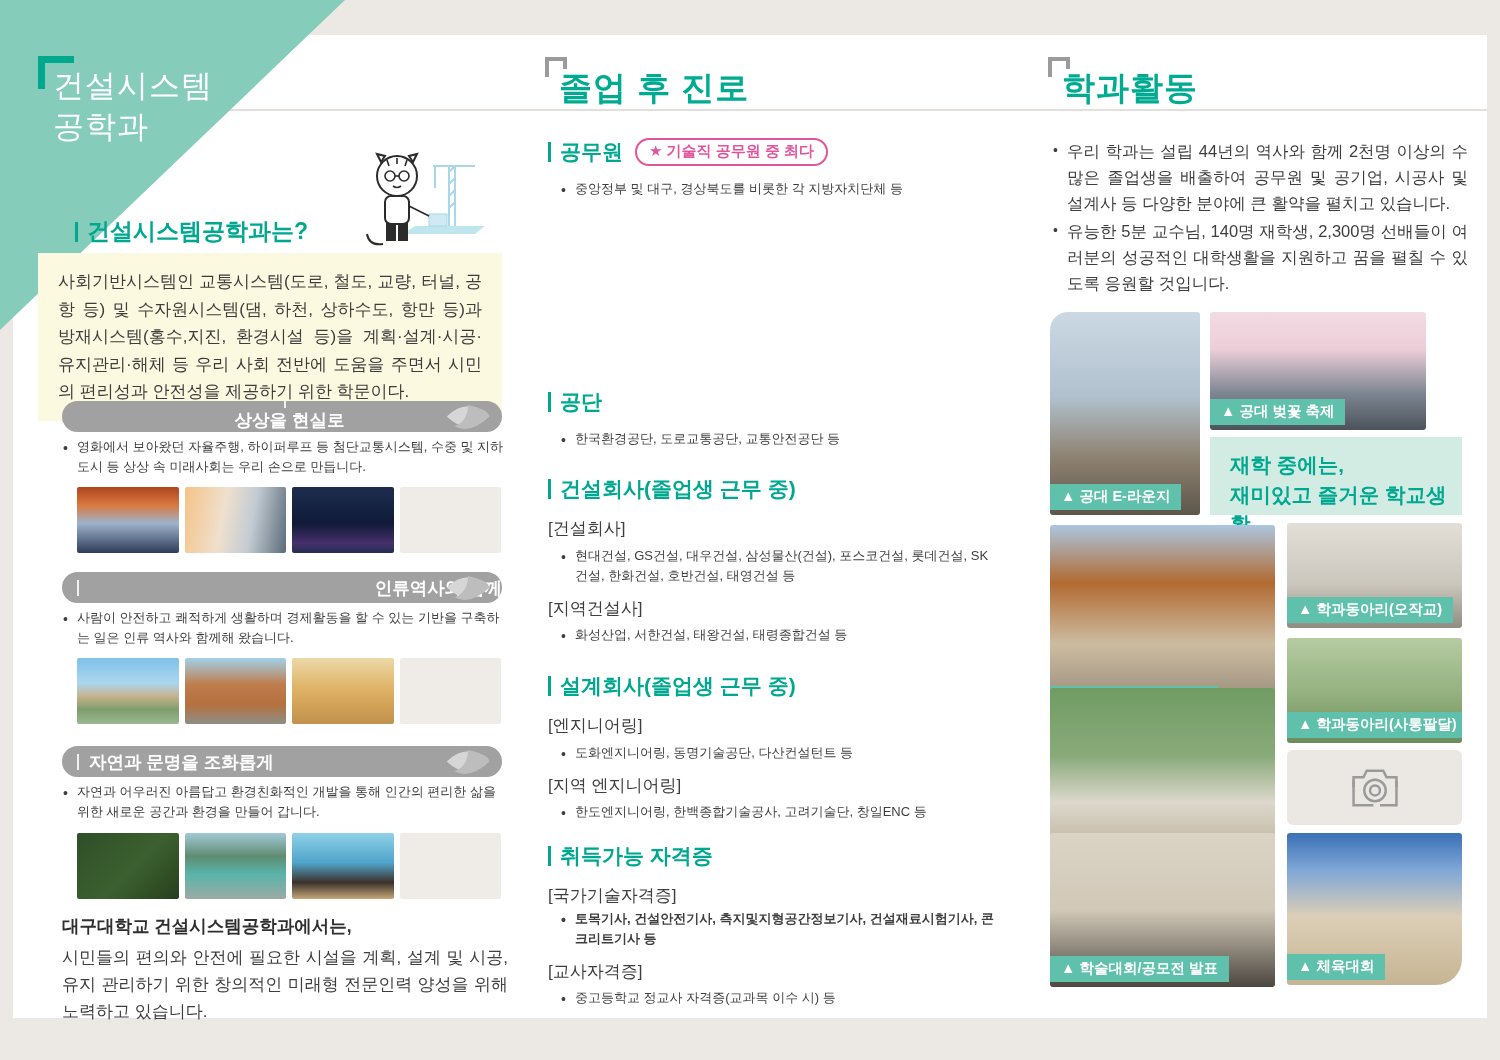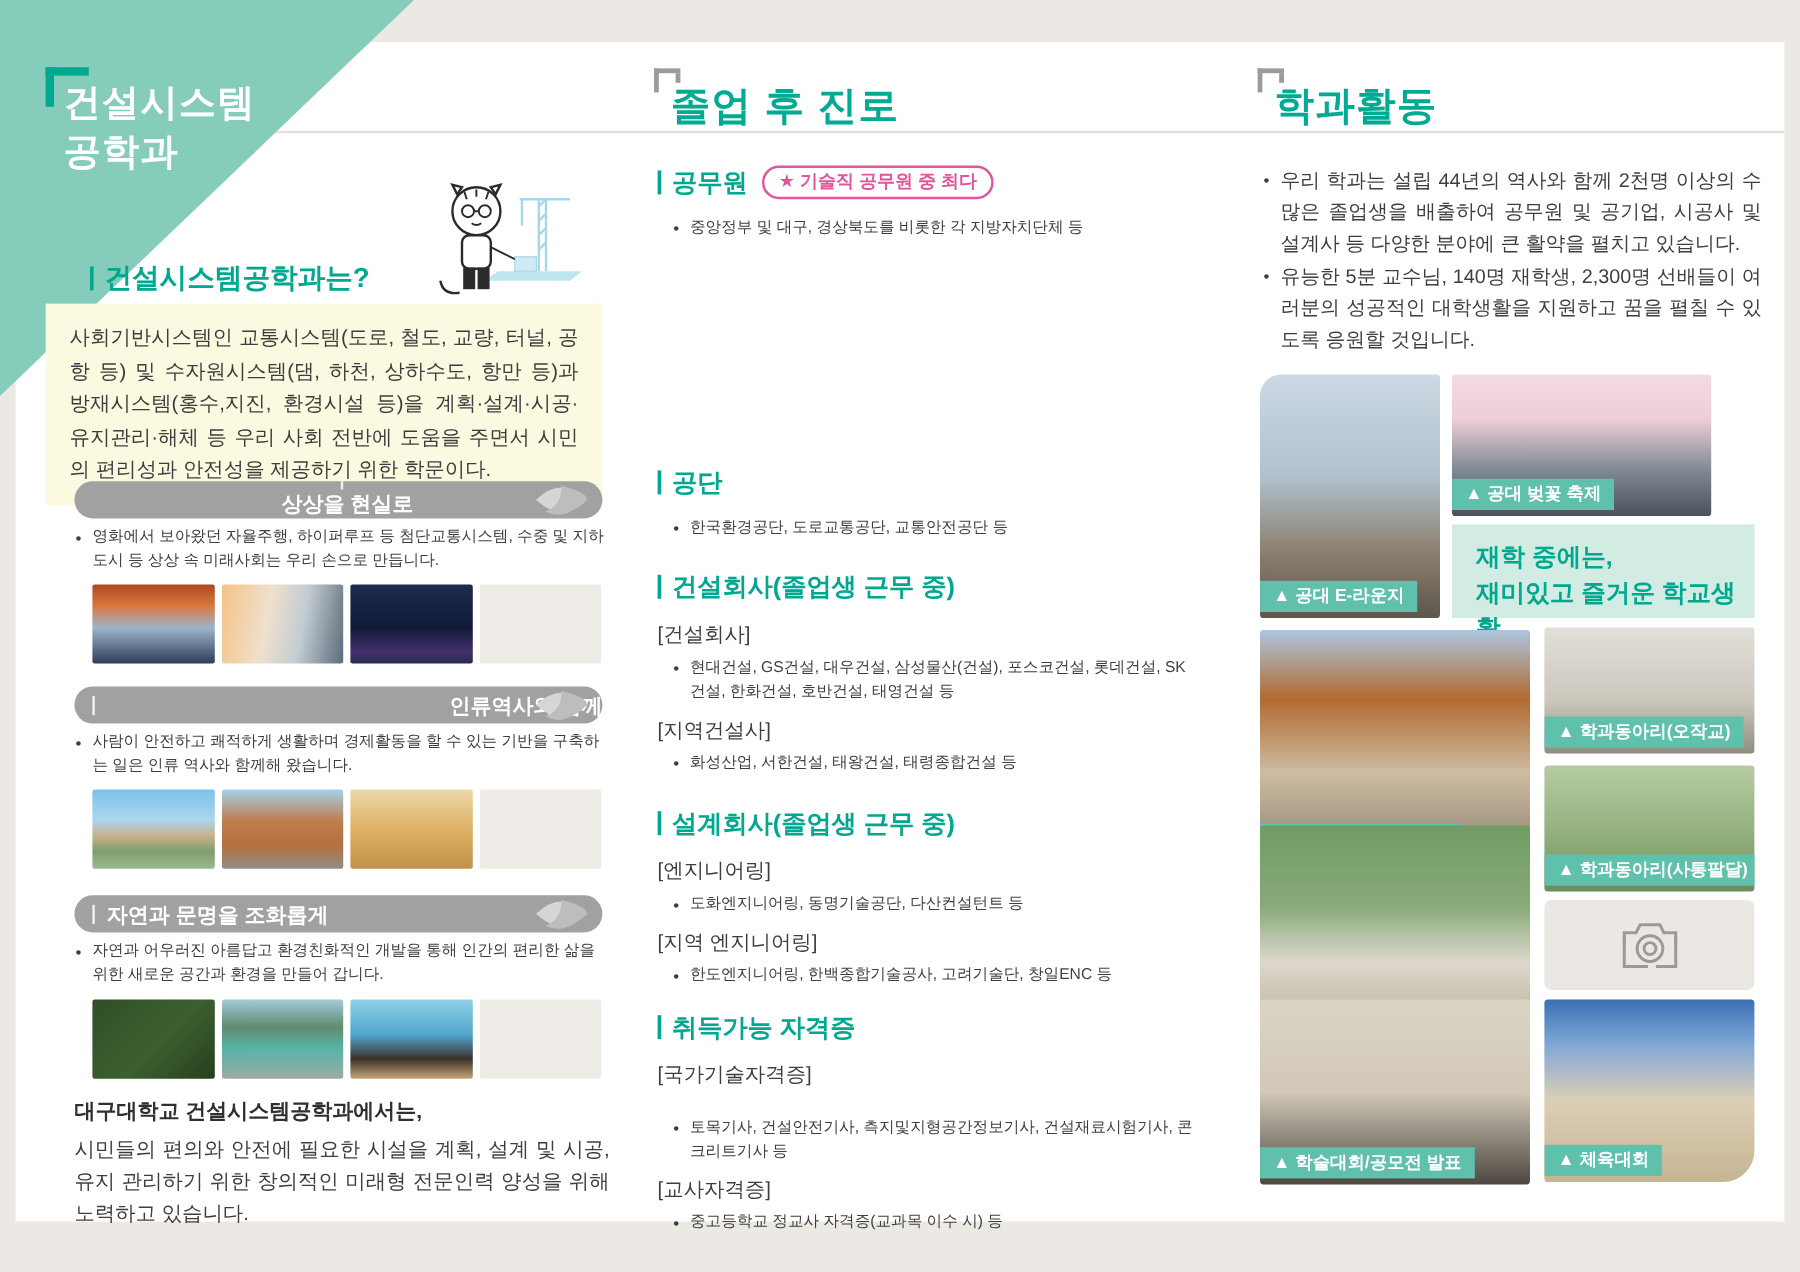--- a/index.html
+++ b/index.html
@@ -6,21 +6,21 @@
   *{box-sizing:border-box;}
   body{font-family:"Liberation Sans","DejaVu Sans",sans-serif;color:#3e3e3e;}
   #page{position:relative;width:1500px;height:1060px;background:#ece9e4;overflow:hidden;}
   #card{position:absolute;left:13px;top:35px;width:1474px;height:983px;background:#ffffff;}
   #rule{position:absolute;left:13px;top:109px;width:1474px;height:2px;background:#e3e0db;}
   #triangle{position:absolute;left:0;top:0;width:345px;height:330px;background:#86ccba;
     clip-path:polygon(0 0,100% 0,0 100%);}
   
   .brand-bracket{position:absolute;left:38px;top:56px;width:36px;height:33px;
     border-top:7px solid #00a88e;border-left:7px solid #00a88e;}
-  #brand-title{position:absolute;left:53px;top:66px;color:#ffffff;font-weight:bold;
+  #brand-title{position:absolute;left:53px;top:66px;color:#ffffff;font-weight:normal;
     font-size:31px;line-height:1.32;letter-spacing:1px;}
   
   .big-title{position:absolute;color:#00ab92;font-weight:bold;font-size:33px;letter-spacing:1px;}
   .gray-bracket{position:absolute;width:22px;height:20px;border-top:4px solid #9b9b9b;border-left:4px solid #9b9b9b;}
   .gray-bracket::after{content:"";position:absolute;right:0;top:0;width:4px;height:8px;background:#9b9b9b;}
   
   .sub-head{display:flex;align-items:center;}
   .tealbar{width:3px;height:20px;background:#00a890;margin-right:9px;flex:0 0 auto;}
   .sub-head .lbl{color:#00a890;font-weight:bold;font-size:21px;}
   .badge{margin-left:12px;border:2px solid #e0559b;color:#e0559b;font-weight:bold;
@@ -241,21 +241,21 @@
     </div>
   </div>
 
   <div class="mid-sec" style="top:842px;">
     <div class="sub-head">
       <div class="tealbar"></div>
       <span class="lbl">취득가능 자격증</span>
     </div>
     <div class="content">
       <div class="tag">[국가기술자격증]</div>
-      <div class="bullet" style="margin-top:20px;">토목기사, 건설안전기사, 측지및지형공간정보기사, 건설재료시험기사, 콘크리트기사 등</div>
+      <div class="bullet" style="margin-top:0;font-weight:bold;">토목기사, 건설안전기사, 측지및지형공간정보기사, 건설재료시험기사, 콘크리트기사 등</div>
       <div class="tag">[교사자격증]</div>
       <div class="bullet" style="margin-top:4px;">중고등학교 정교사 자격증(교과목 이수 시) 등</div>
     </div>
   </div>
 
   <div class="gray-bracket" style="left:1048px;top:57px;"></div>
   <div class="big-title" style="left:1062px;top:66px;">학과활동</div>
 
   <div class="r-bullet" style="position:absolute;left:1052px;top:138px;width:416px;">우리 학과는 설립 44년의 역사와 함께 2천명 이상의 수많은 졸업생을 배출하여 공무원 및 공기업, 시공사 및 설계사 등 다양한 분야에 큰 활약을 펼치고 있습니다.</div>
   <div class="r-bullet" style="position:absolute;left:1052px;top:218px;width:416px;">유능한 5분 교수님, 140명 재학생, 2,300명 선배들이 여러분의 성공적인 대학생활을 지원하고 꿈을 펼칠 수 있도록 응원할 것입니다.</div>

